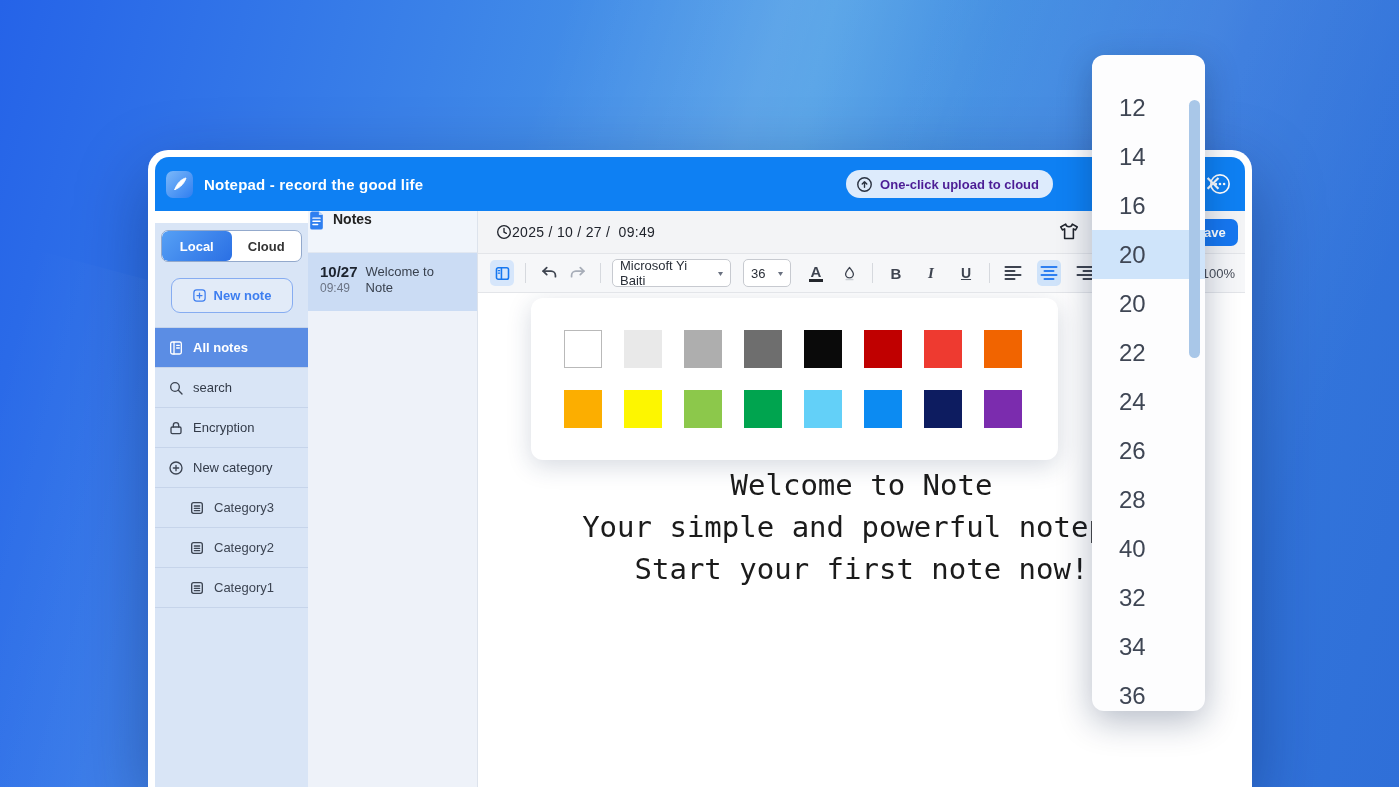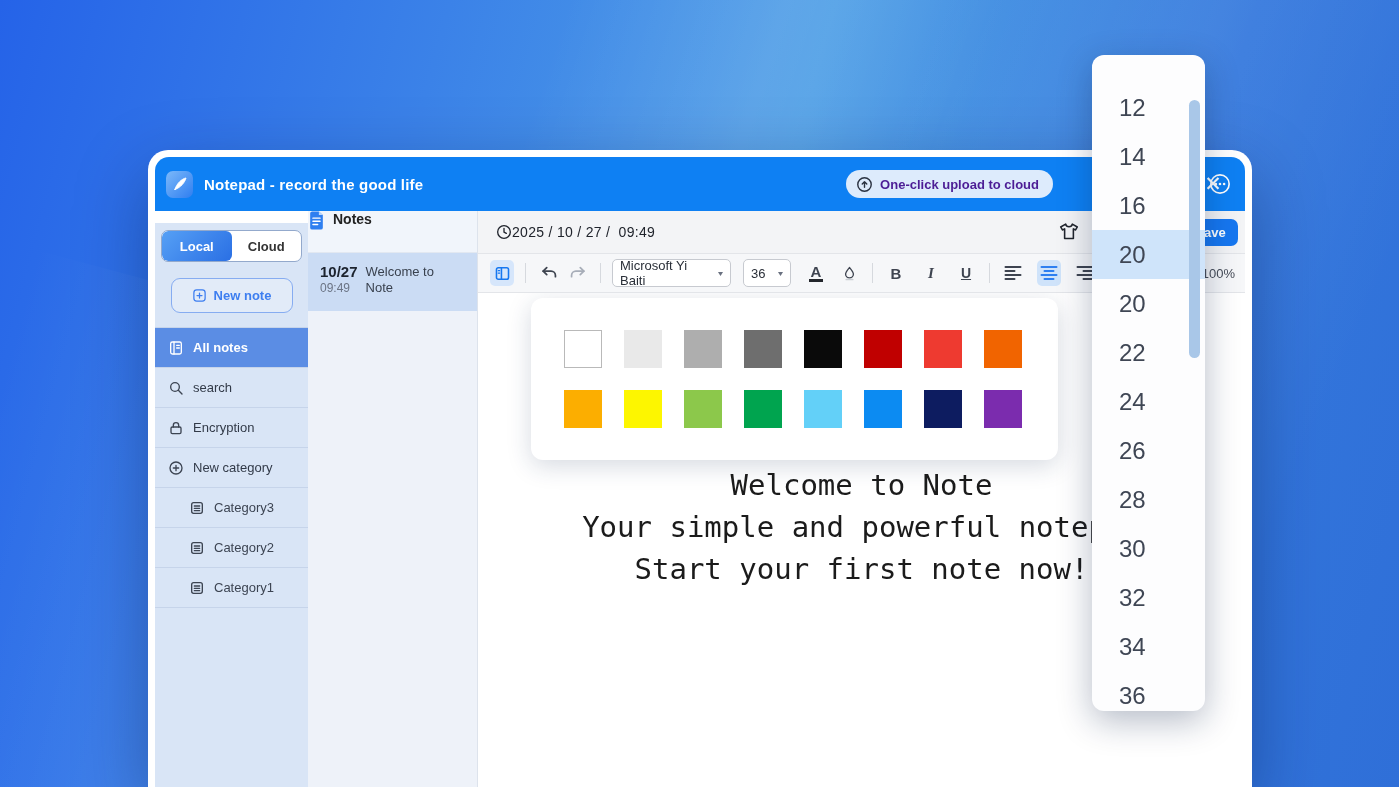--- a/index.html
+++ b/index.html
@@ -392,18 +392,18 @@
 <div class="size-dd">
   <div class="dd-item">12</div>
   <div class="dd-item">14</div>
   <div class="dd-item">16</div>
   <div class="dd-item sel">20</div>
   <div class="dd-item">20</div>
   <div class="dd-item">22</div>
   <div class="dd-item">24</div>
   <div class="dd-item">26</div>
   <div class="dd-item">28</div>
-  <div class="dd-item">30</div>
+  <div class="dd-item">40</div>
   <div class="dd-item">32</div>
   <div class="dd-item">34</div>
   <div class="dd-item">36</div>
   <div class="dd-scroll"></div>
 </div>
 
 </body></html>

